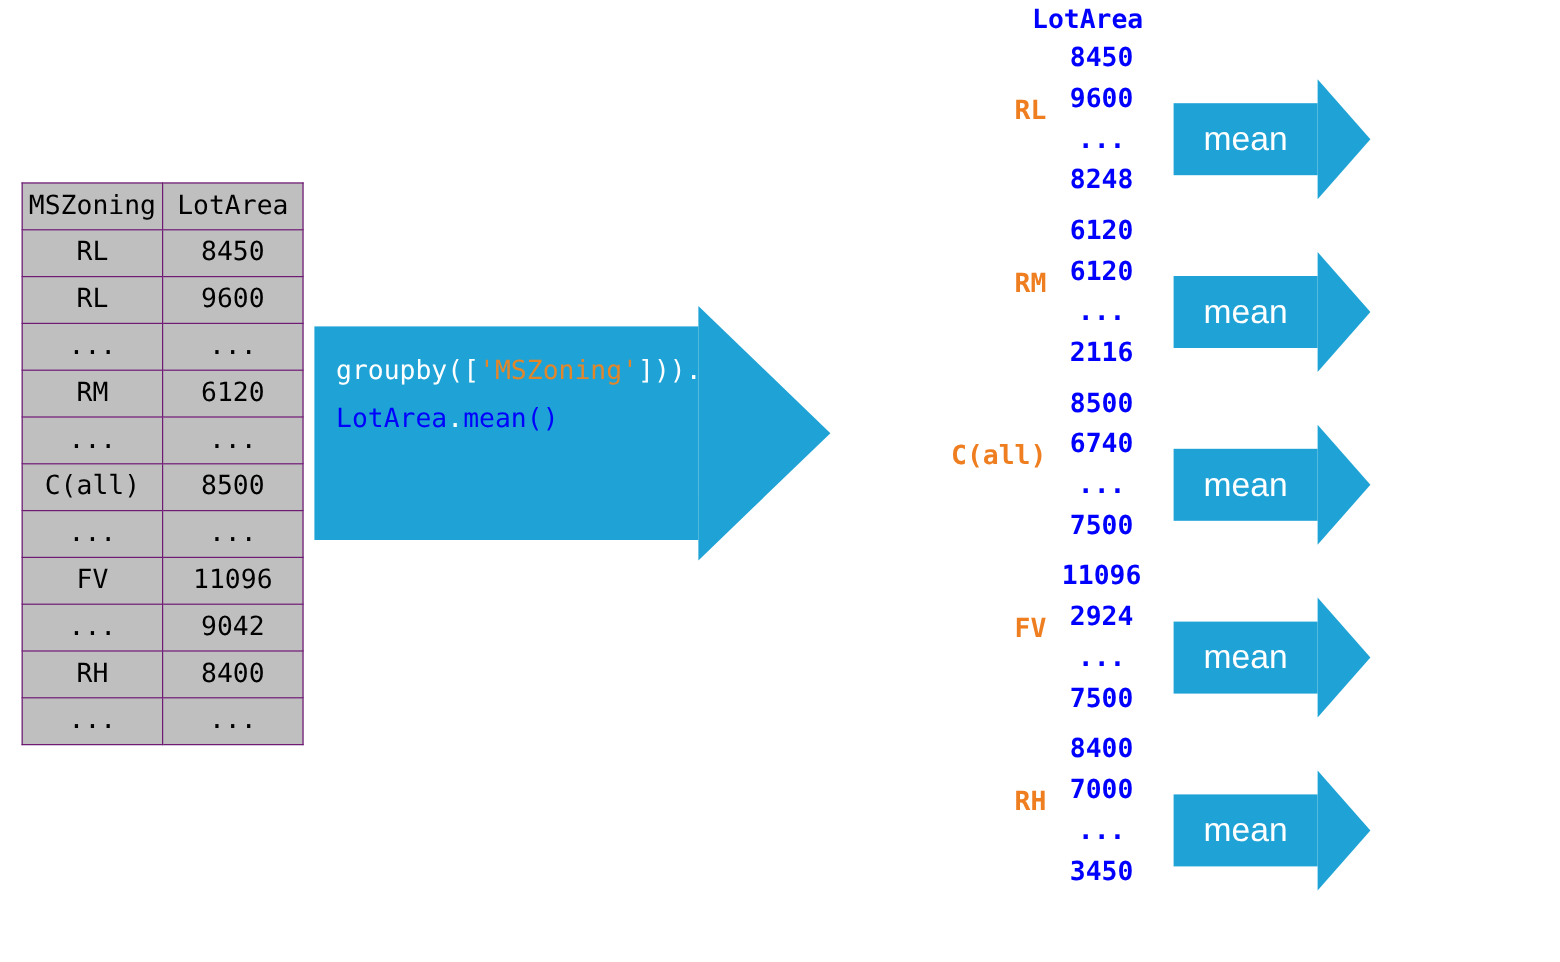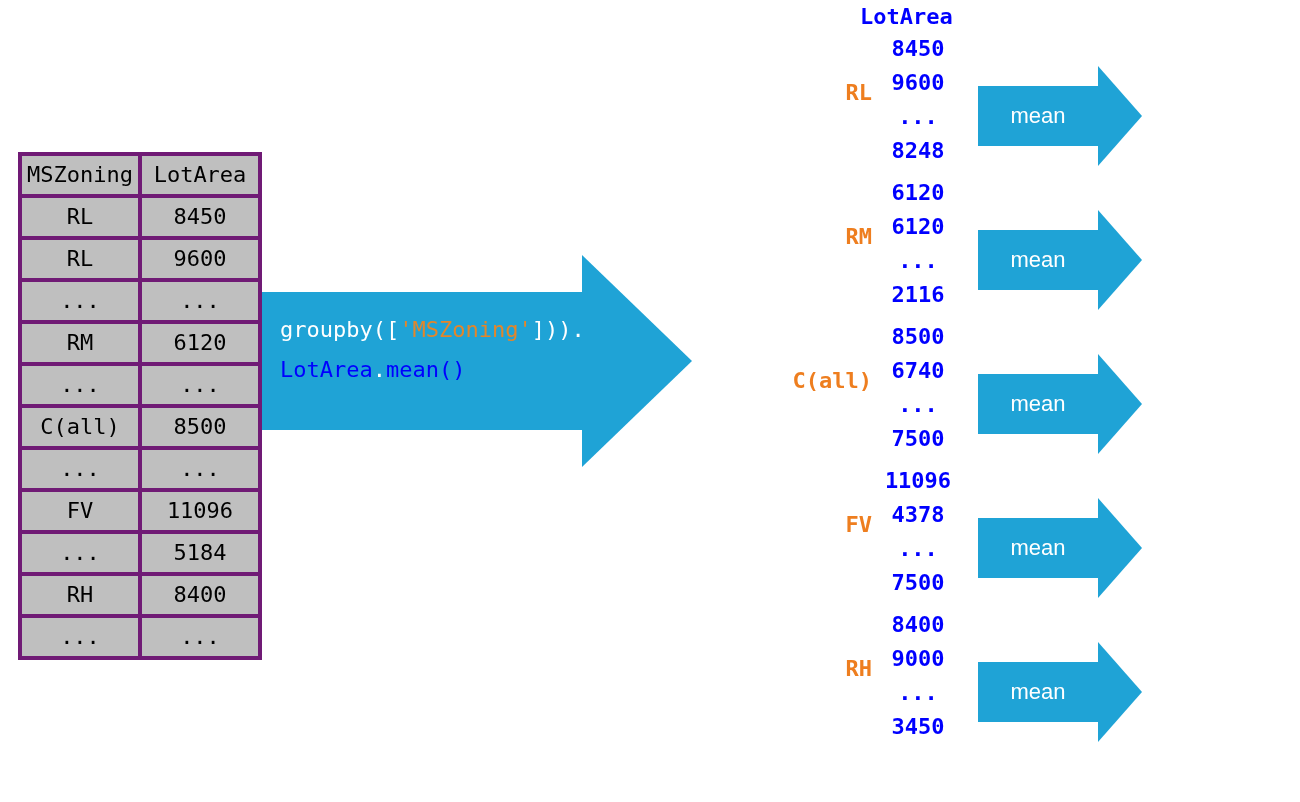--- a/index.html
+++ b/index.html
@@ -1,40 +1,40 @@
 <!DOCTYPE html>
 <html><head>
 <meta charset="utf-8">
 <style>
   html,body{margin:0;padding:0;background:#fff;font-family:"Menlo","Consolas","DejaVu Sans Mono",monospace;color:#000;}
   .stage{position:relative;width:1300px;height:802px;}
 
   
   .datatable{position:absolute;left:18px;top:152px;border-collapse:collapse;background:#bfbfbf;}
-  .datatable th,.datatable td{border:4px solid #701a75;text-align:center;font-size:22px;font-weight:400;height:36px;line-height:36px;}
+  .datatable th,.datatable td{border:1px solid #701a75;text-align:center;font-size:22px;font-weight:400;height:36px;line-height:36px;}
   .datatable th{font-weight:400;}
   .datatable td:first-child,.datatable th:first-child{width:114px;}
   .datatable td:last-child,.datatable th:last-child{width:114px;}
 
   
   .bigarrow{position:absolute;left:262px;top:255px;display:flex;align-items:center;}
-  .bigarrow .shaft{background:#1fa3d6;height:138px;width:320px;position:relative;padding:18px 0 0 18px;box-sizing:border-box;}
+  .bigarrow .shaft{background:#1fa3d6;height:178px;width:320px;position:relative;padding:18px 0 0 18px;box-sizing:border-box;}
   .bigarrow .head{width:0;height:0;border-top:106px solid transparent;border-bottom:106px solid transparent;border-left:110px solid #1fa3d6;}
   .code{font-size:22px;line-height:40px;font-family:inherit;}
   .cw{color:#fff;} .cb{color:#0000ff;} .co{color:#e3862a;}
 
   
   .grphdr{position:absolute;left:860px;top:4px;color:#0000ff;font-weight:700;font-size:22px;}
 
   
   .grp{position:absolute;left:788px;}
   .grp .label{color:#ee7e1f;font-weight:700;font-size:22px;position:absolute;left:0;width:84px;text-align:right;}
   .grp .vals{position:absolute;left:94px;top:0;color:#0000ff;font-weight:700;font-size:22px;line-height:34px;text-align:center;width:72px;}
   .grp .meanarr{position:absolute;left:190px;display:flex;align-items:center;}
-  .meanarr .shaft{background:#1fa3d6;height:60px;width:120px;display:flex;align-items:center;justify-content:center;color:#fff;font-size:22px;font-family:Arial,Helvetica,sans-serif;}
+  .meanarr .shaft{background:#1fa3d6;height:60px;width:120px;display:flex;align-items:center;justify-content:center;color:#fff;font-size:28px;font-family:Arial,Helvetica,sans-serif;}
   .meanarr .head{width:0;height:0;border-top:50px solid transparent;border-bottom:50px solid transparent;border-left:44px solid #1fa3d6;}
 
   
   .g1{top:32px;}  .g1 .label{top:48px;}  .g1 .meanarr{top:34px;}
   .g2{top:176px;} .g2 .label{top:48px;}  .g2 .meanarr{top:34px;}
   .g3{top:320px;} .g3 .label{top:48px;}  .g3 .meanarr{top:34px;}
   .g4{top:464px;} .g4 .label{top:48px;}  .g4 .meanarr{top:34px;}
   .g5{top:608px;} .g5 .label{top:48px;}  .g5 .meanarr{top:34px;}
 </style>
 </head>
@@ -77,21 +77,21 @@
       <tr>
           <td>...</td>
           <td>...</td>
         </tr>
       <tr>
           <td>FV</td>
           <td>11096</td>
         </tr>
       <tr>
           <td>...</td>
-          <td>5184</td>
+          <td>9042</td>
         </tr>
       <tr>
           <td>RH</td>
           <td>8400</td>
         </tr>
       <tr>
           <td>...</td>
           <td>...</td>
         </tr>
     </tbody>
@@ -148,35 +148,35 @@
     <div class="meanarr">
       <div class="shaft">mean</div>
         <div class="head"></div>
     </div>
   </div>
 
   <div class="grp g4">
     <div class="label">FV</div>
     <div class="vals">
       <div>11096</div>
-        <div>4378</div>
+        <div>2924</div>
         <div>...</div>
         <div>7500</div>
     </div>
     <div class="meanarr">
       <div class="shaft">mean</div>
         <div class="head"></div>
     </div>
   </div>
 
   <div class="grp g5">
     <div class="label">RH</div>
     <div class="vals">
       <div>8400</div>
-        <div>9000</div>
+        <div>7000</div>
         <div>...</div>
         <div>3450</div>
     </div>
     <div class="meanarr">
       <div class="shaft">mean</div>
         <div class="head"></div>
     </div>
   </div>
 
 </div>

